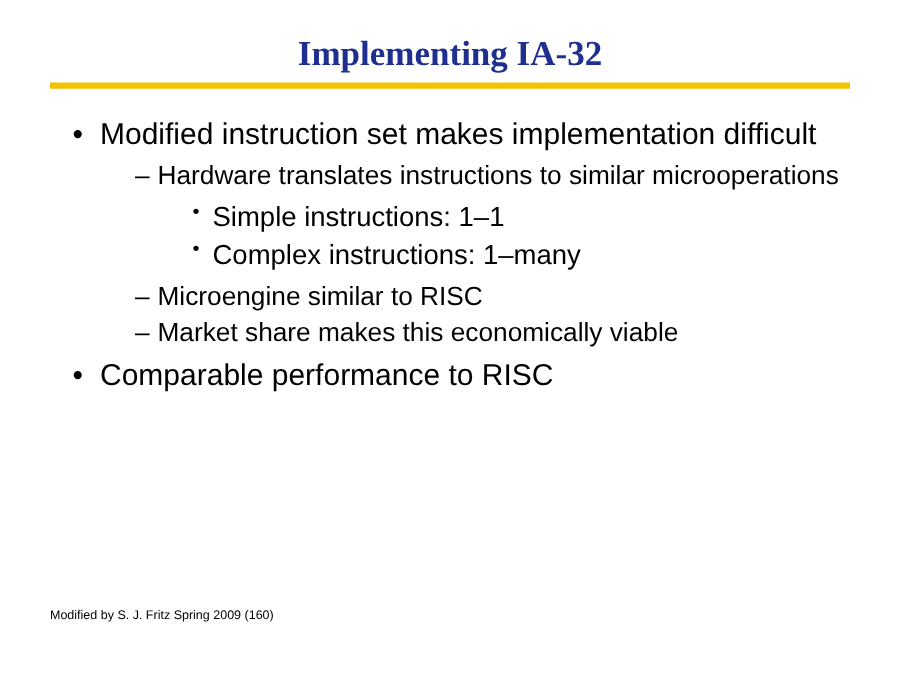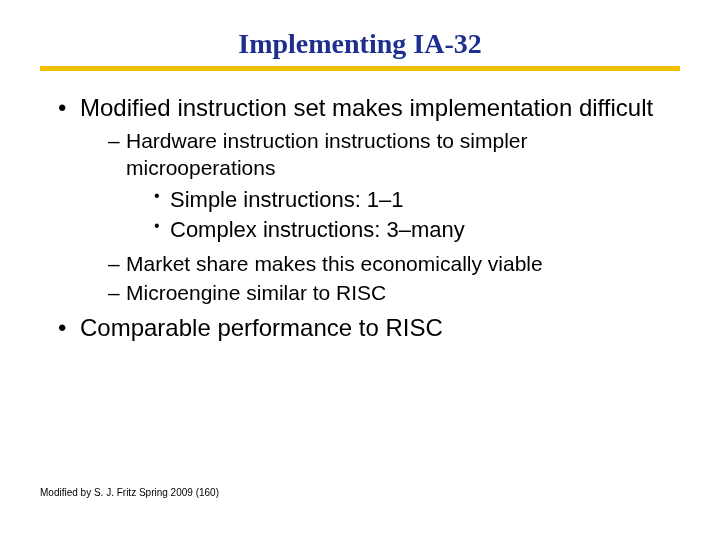--- a/index.html
+++ b/index.html
@@ -101,35 +101,35 @@
 <div class="slide">
 
   <div class="title">Implementing IA-32</div>
   <div class="rule"></div>
 
   <ul class="l1">
     <li>
       <span>Modified instruction set makes implementation difficult</span>
       <ul class="l2">
         <li>
-          <span>Hardware instruction instructions to simpler microoperations</span>
+          <span>Hardware translates instructions to similar microoperations</span>
           <ul class="l3">
             <li>
               <span>Simple instructions: 1–1</span>
             </li>
             <li>
-              <span>Complex instructions: 3–many</span>
+              <span>Complex instructions: 1–many</span>
             </li>
           </ul>
         </li>
         <li>
-          <span>Market share makes this economically viable</span>
+          <span>Microengine similar to RISC</span>
         </li>
         <li>
-          <span>Microengine similar to RISC</span>
+          <span>Market share makes this economically viable</span>
         </li>
       </ul>
     </li>
     <li>
       <span>Comparable performance to RISC</span>
     </li>
   </ul>
 
   <div class="footer">Modified by S. J. Fritz  Spring 2009 (160)</div>
 </div>

